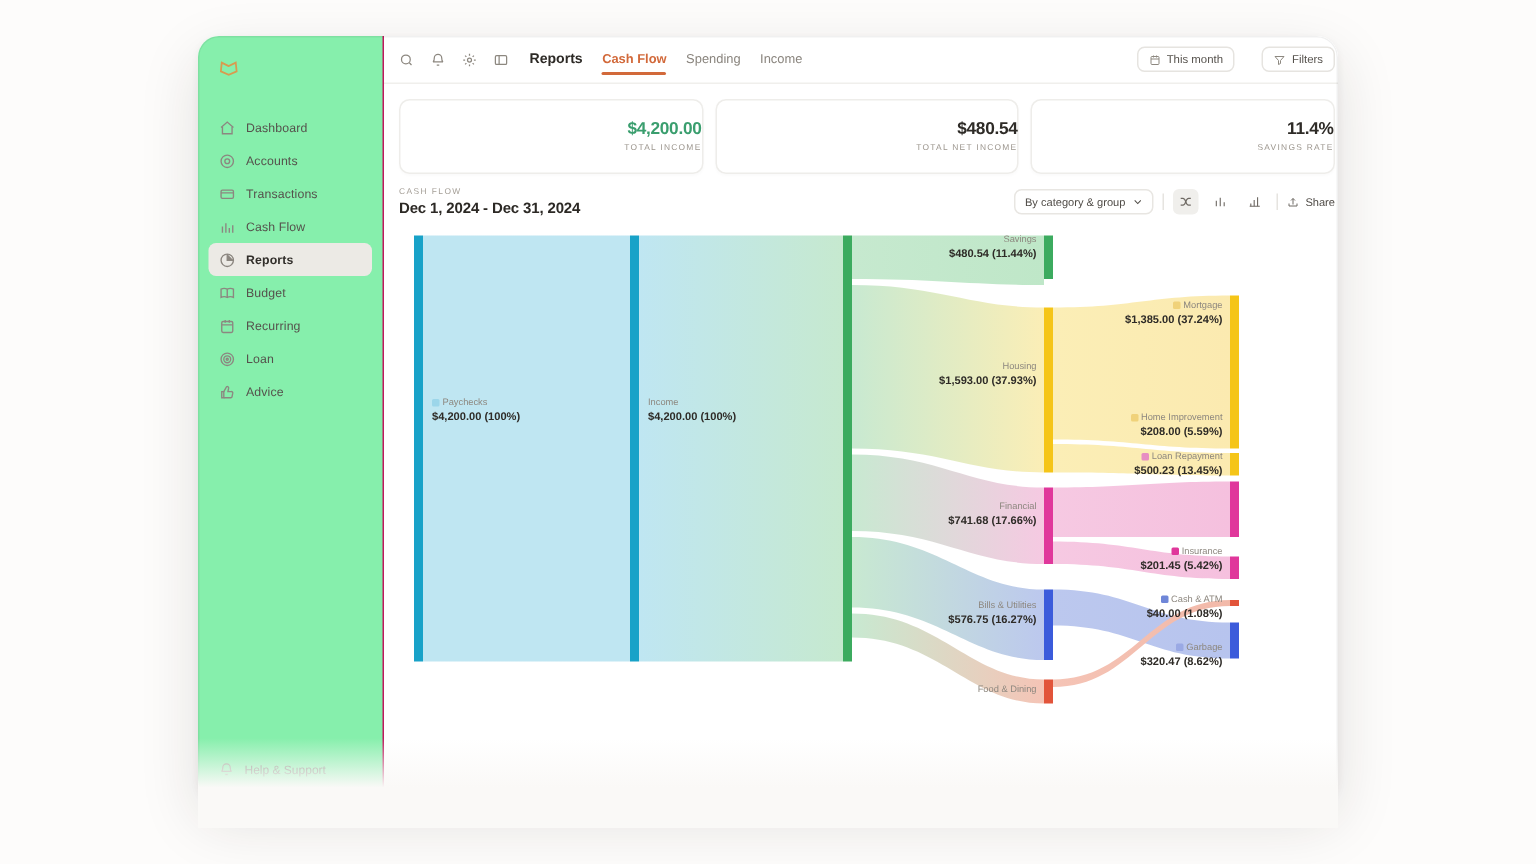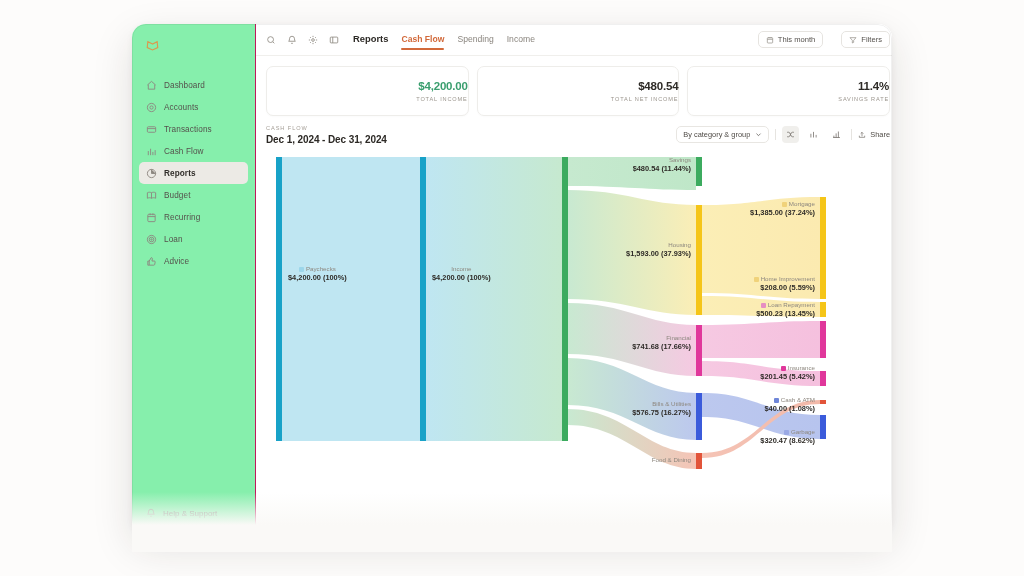--- a/index.html
+++ b/index.html
@@ -122,21 +122,21 @@
   .iconbtn .ic { width: 9px; height: 9px; }
   .sharebtn { display: flex; align-items: center; gap: 4px; font-size: 7.4px; color: #4f4b46; cursor: pointer; }
   .sharebtn .ic { width: 8px; height: 8px; color: #6f6a64; }
 
   .chart-wrap { position: relative; flex: 1; min-height: 0; overflow: hidden; }
   .chart-wrap svg { display: block; }
 
   .flab { position: absolute; pointer-events: none; text-align: right; }
   .flab .n { font-size: 6.2px; color: #8d877f; display: block; line-height: 1.25; white-space: nowrap; }
   .flab .v { font-size: 7.4px; font-weight: 700; color: #2e2b27; display: block; line-height: 1.3; white-space: nowrap; }
-  .flab.left { text-align: center; }
+  .flab.left { text-align: left; }
   .flab .n .dot { display: inline-block; width: 5px; height: 5px; border-radius: 1px; margin-right: 2px; vertical-align: -.5px; }
 </style>
 </head>
 <body>
 
 <div class="page">
  <div class="window">
 
   <aside class="sidebar">
     <div class="brand">

